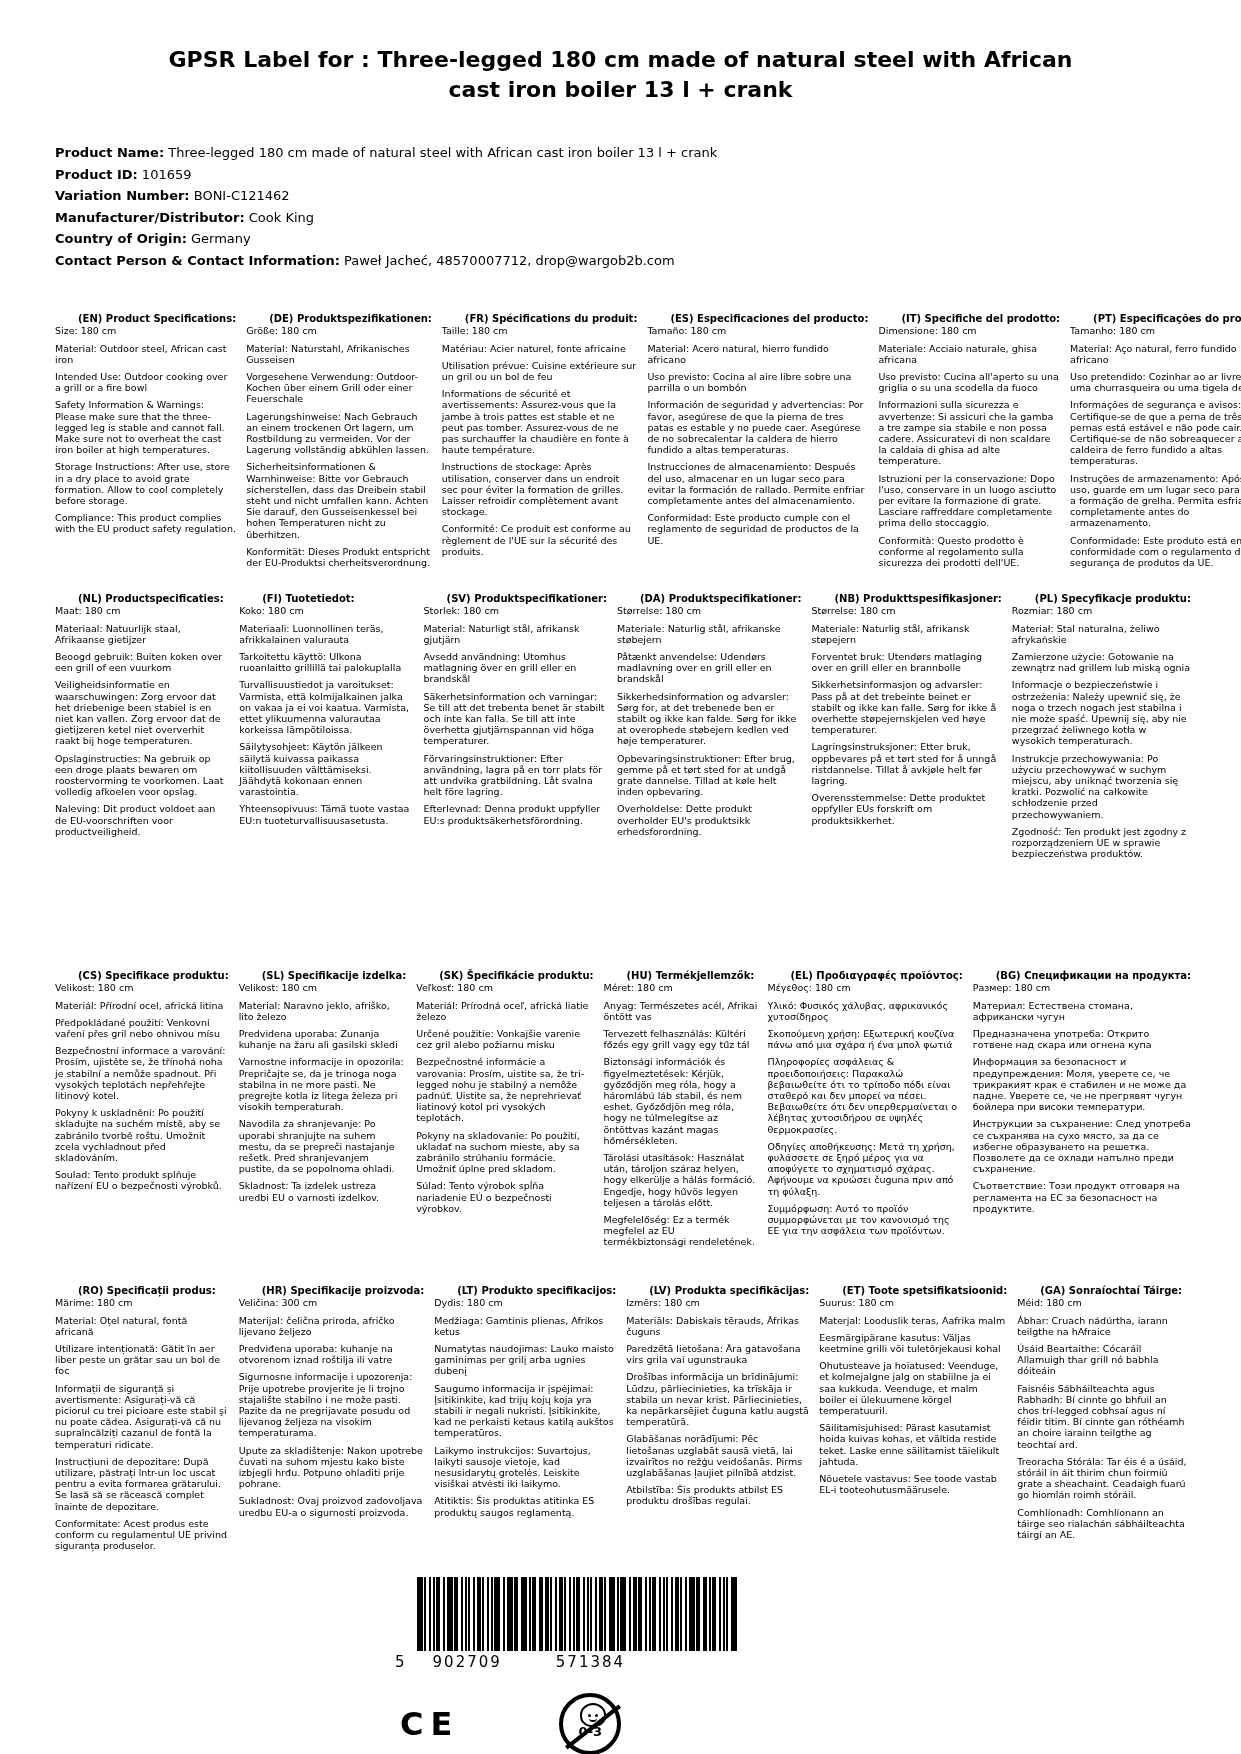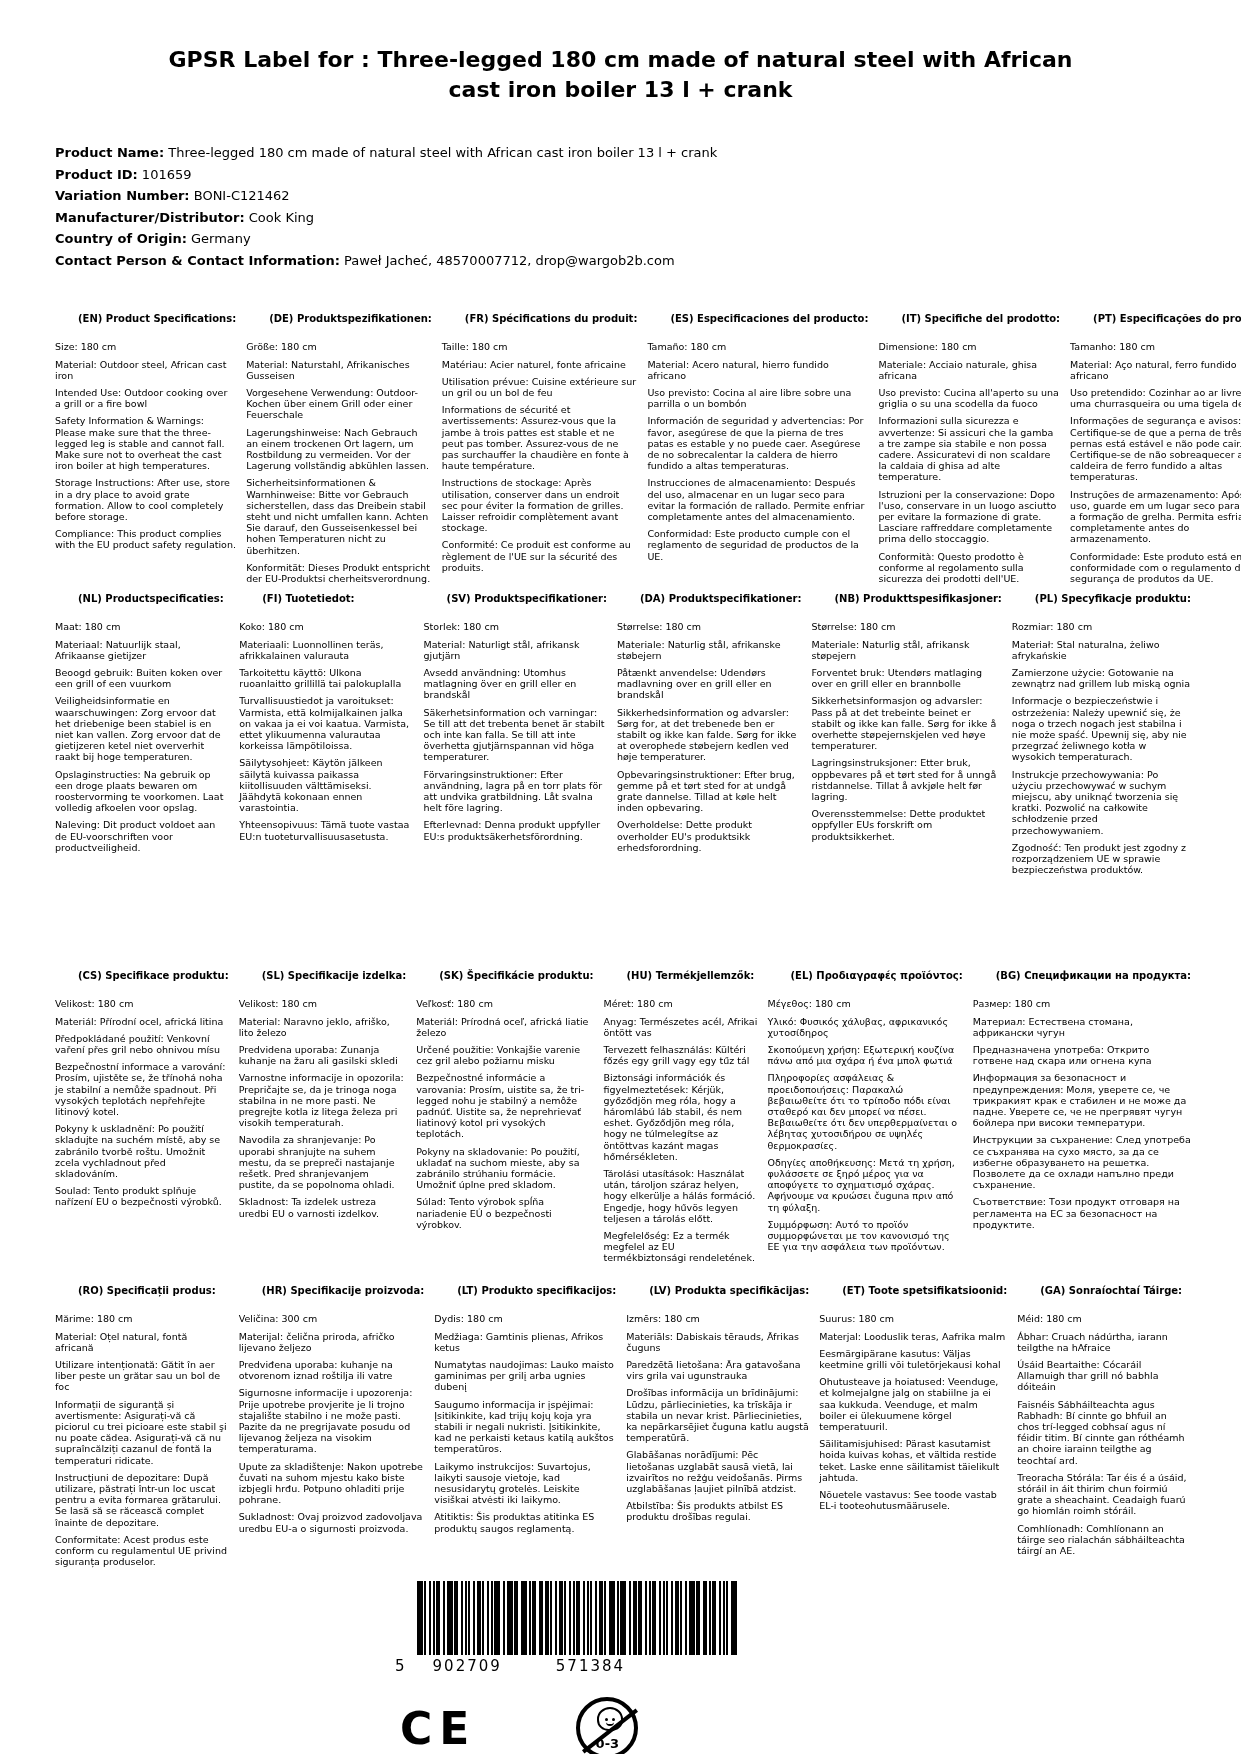--- a/index.html
+++ b/index.html
@@ -43,57 +43,57 @@
     font-weight: bold;
     white-space: nowrap;
     overflow: visible;
     line-height: 1.2;
     margin-left: 23px;
   }
   .lang-p {
     margin-top: 6px;
     line-height: 1.18;
   }
-  .lang-header + .lang-p { margin-top: 16px; }
+  .lang-header + .lang-p { margin-top: 0; }
   
   .barcode-wrap { margin: 14px 0 0 395px; width: 270px; }
   .barcode-bars {
     display: flex; align-items: stretch;
     height: 74px; margin-left: 22px;
   }
   .bar { display: inline-block; background: #000; height: 100%; flex: 0 0 auto; }
   .barcode-digits {
     display: flex; font-size: 15px; letter-spacing: 2px;
     margin-top: 2px;
   }
   .bd-left { margin-right: 26px; }
   .bd-mid { margin-right: 54px; }
   
   .marks-row { display: flex; align-items: center; margin: 22px 0 0 400px; gap: 100px; }
-  .ce-mark { font-size: 44px; font-weight: bold; letter-spacing: 7px; font-family: "DejaVu Sans", sans-serif; }
+  .ce-mark { font-size: 32px; font-weight: bold; letter-spacing: 7px; font-family: "DejaVu Sans", sans-serif; }
   .age-circle {
     position: relative; width: 62px; height: 62px;
     border: 4px solid #000; border-radius: 50%;
   }
   .age-strike {
     position: absolute; left: -4px; top: 28px;
     width: 68px; height: 4px; background: #000;
     transform: rotate(-38deg);
   }
   .baby-face {
     position: absolute; left: 17px; top: 6px;
     width: 26px; height: 24px;
     border: 2px solid #000; border-radius: 50% 50% 45% 45%;
   }
   .baby-eye { position: absolute; width: 3px; height: 3px; background: #000; border-radius: 50%; top: 9px; }
   .baby-eye.l { left: 6px; } .baby-eye.r { right: 6px; }
   .baby-mouth { position: absolute; width: 8px; height: 4px; border-bottom: 2px solid #000; border-radius: 0 0 8px 8px; left: 7px; top: 13px; }
   .age-label {
     position: absolute; width: 100%; text-align: center;
-    bottom: 4px; font-size: 13px; font-weight: bold;
+    bottom: 12px; font-size: 13px; font-weight: bold;
   }
 </style>
 </head>
 <body>
 
 <h1 class="page-title">GPSR Label for : Three-legged 180 cm made of natural steel with African cast iron boiler 13 l + crank</h1>
 
 <div class="info-block">
   <div class="info-line">
     <span class="info-label">Product Name:</span>

